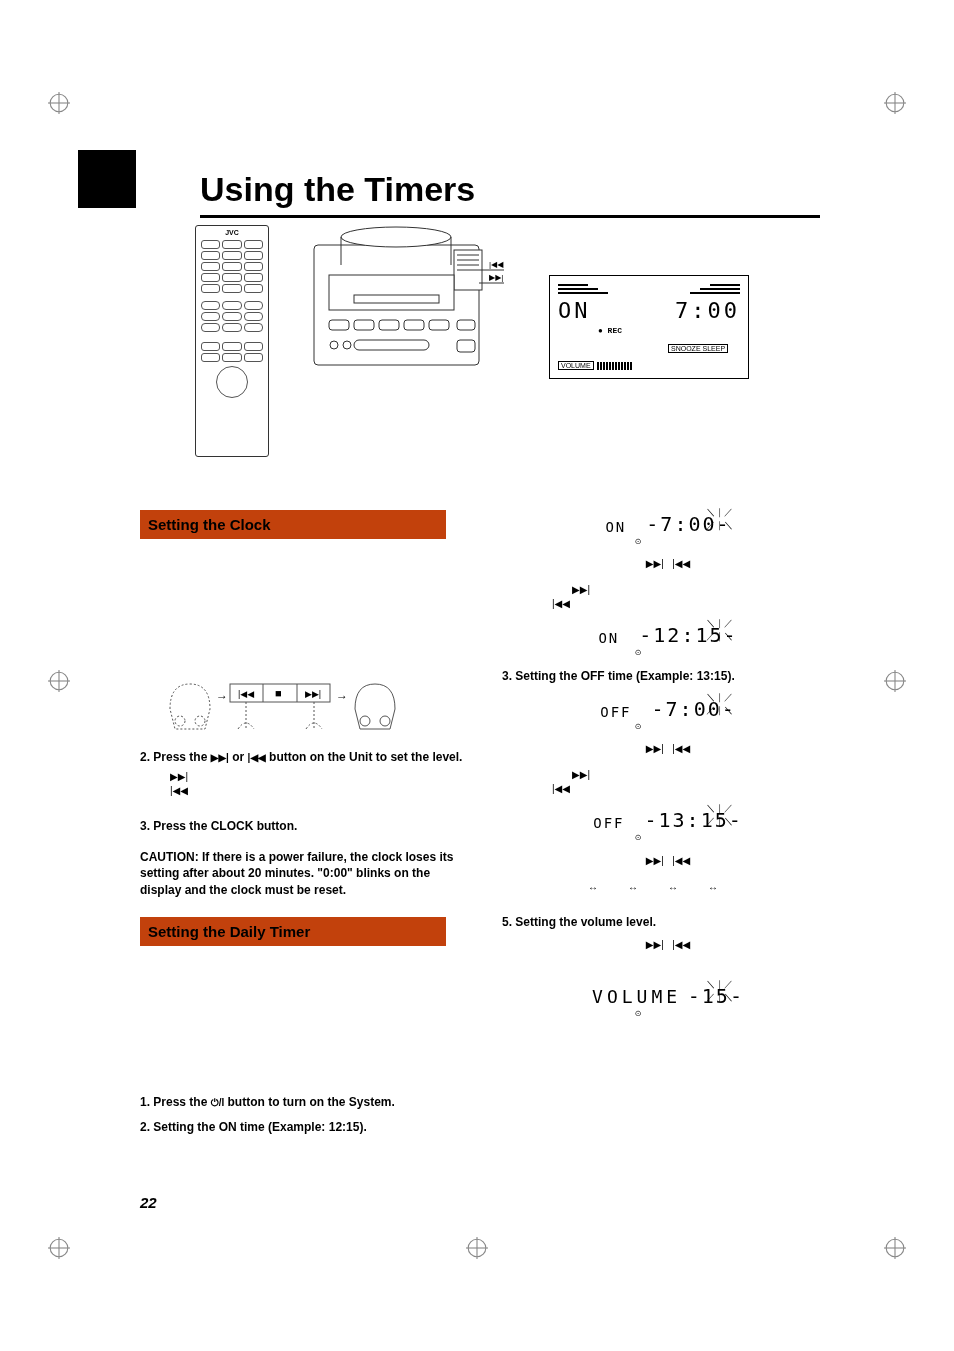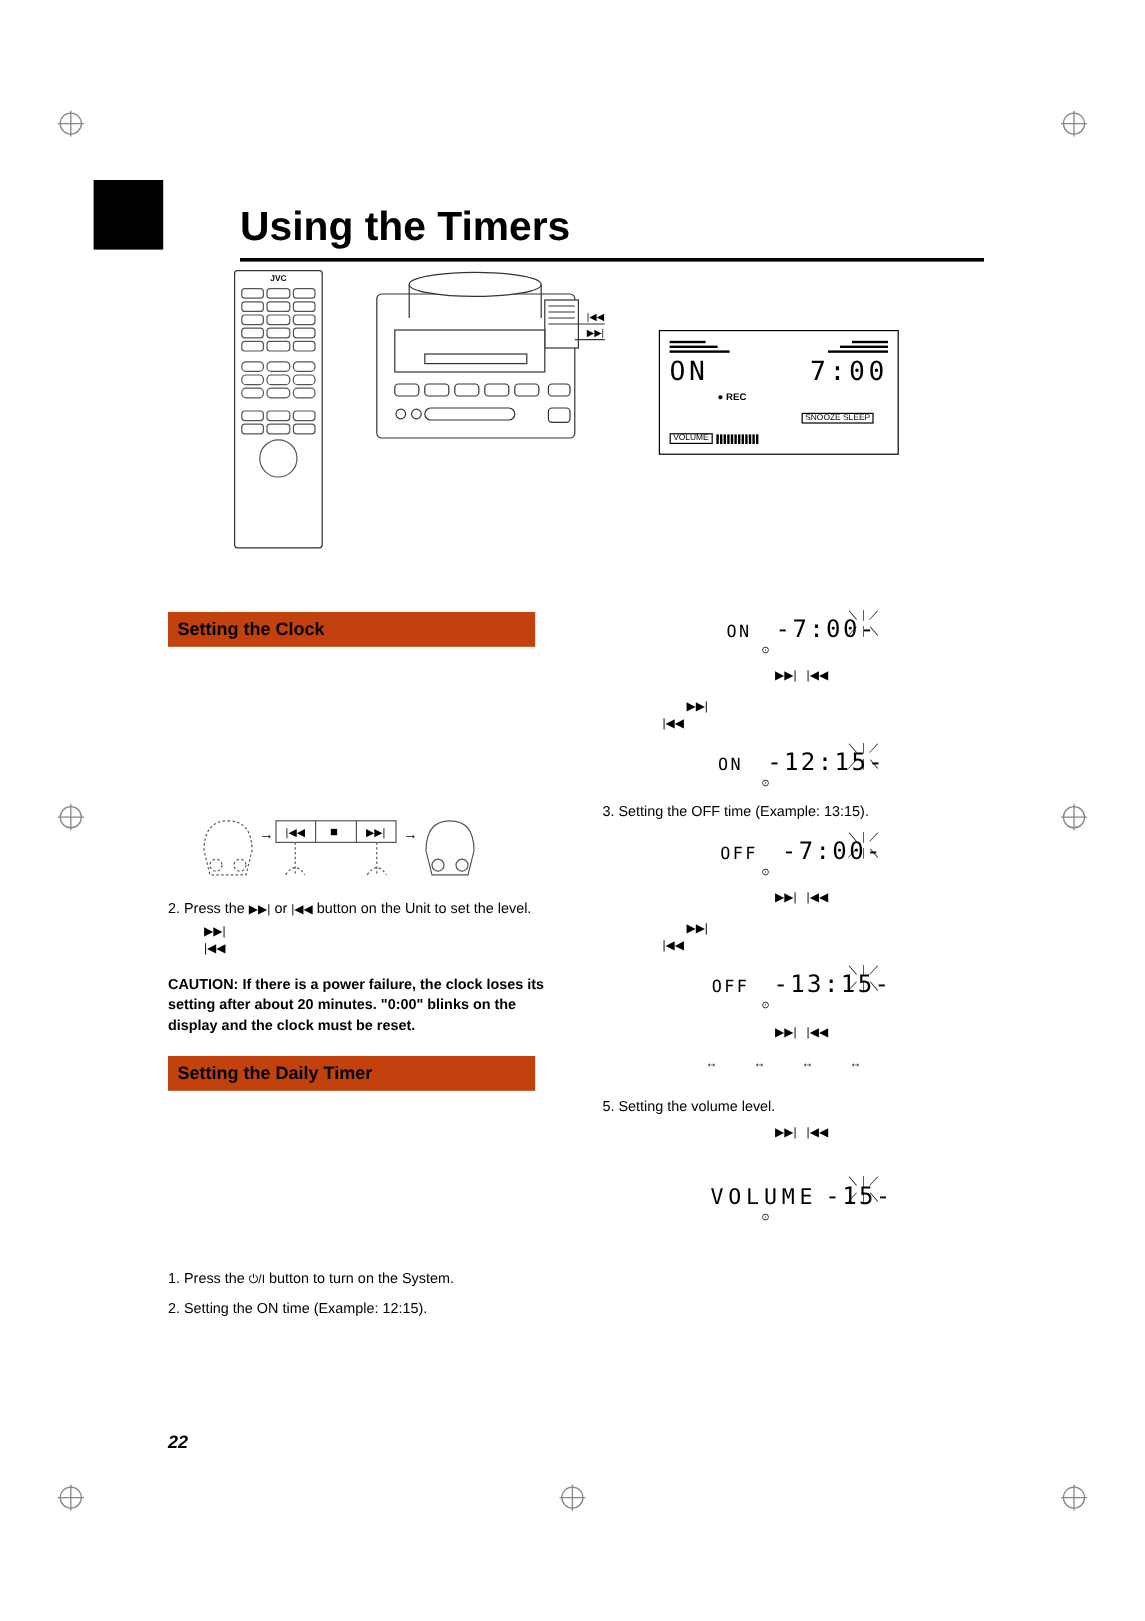--- a/index.html
+++ b/index.html
@@ -130,21 +130,21 @@
     height: 2px;
     margin-bottom: 2px;
   }
   .lcd-seg {
     font-family: monospace;
     font-size: 22px;
     letter-spacing: 3px;
     line-height: 1;
     white-space: nowrap;
   }
-  .lcd-rec { font-size: 8px; font-weight: bold; margin: 4px 0 2px 40px; }
+  .lcd-rec { font-size: 8px; font-weight: bold; margin: 4px 0 2px 40px; font-family: Liberation Mono, monospace; }
   .lcd-snooze {
     border: 1px solid #000;
     font-size: 7px;
     padding: 0 2px;
     display: inline-block;
     margin-left: 110px;
   }
   .lcd-volrow {
     display: flex;
     align-items: center;
@@ -177,21 +177,21 @@
     background: #c2410c;
     font-weight: 900;
     font-size: 15px;
     padding: 4px 8px;
     margin: 10px 0;
     width: 290px;
   }
   .step {
     margin: 8px 0 4px 0;
   }
-  .step b { font-weight: 400; }
+  .step b { font-weight: 700; }
   .substep {
     margin-left: 30px;
     font-size: 11px;
     display: flex;
     align-items: center;
     gap: 4px;
   }
   .caution {
     margin-top: 14px;
     font-size: 12px;
@@ -485,20 +485,21 @@
           <span>2. Press the </span><span class="icon">▶▶|</span><span> or </span><span class="icon">|◀◀</span><span> button on the Unit to set the level.</span>
         </b>
       </div>
       <div class="substep">
           <span class="icon">▶▶|</span>
         </div>
       <div class="substep">
           <span class="icon">|◀◀</span>
         </div>
 
+      <div class="step" style="margin-top:20px"><b>3. Press the CLOCK button.</b></div>
 
       <div class="caution">
         <b>CAUTION:</b><b> If there is a power failure, the clock loses its setting after about 20 minutes. "0:00" blinks on the display and the clock must be reset.</b>
       </div>
 
       <div class="section-head" style="margin-top:18px">Setting the Daily Timer</div>
 
       <div style="height:130px"></div>
 
       <div class="step">

